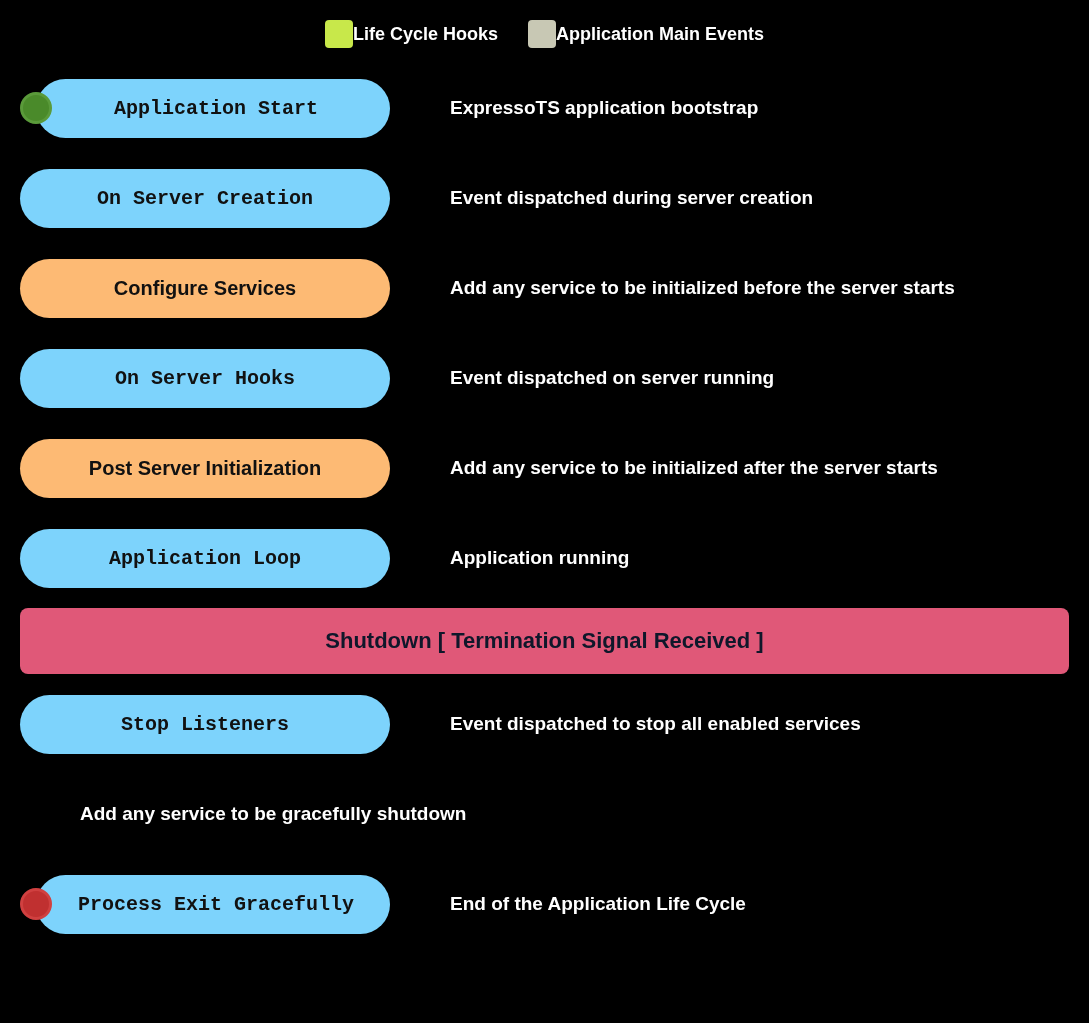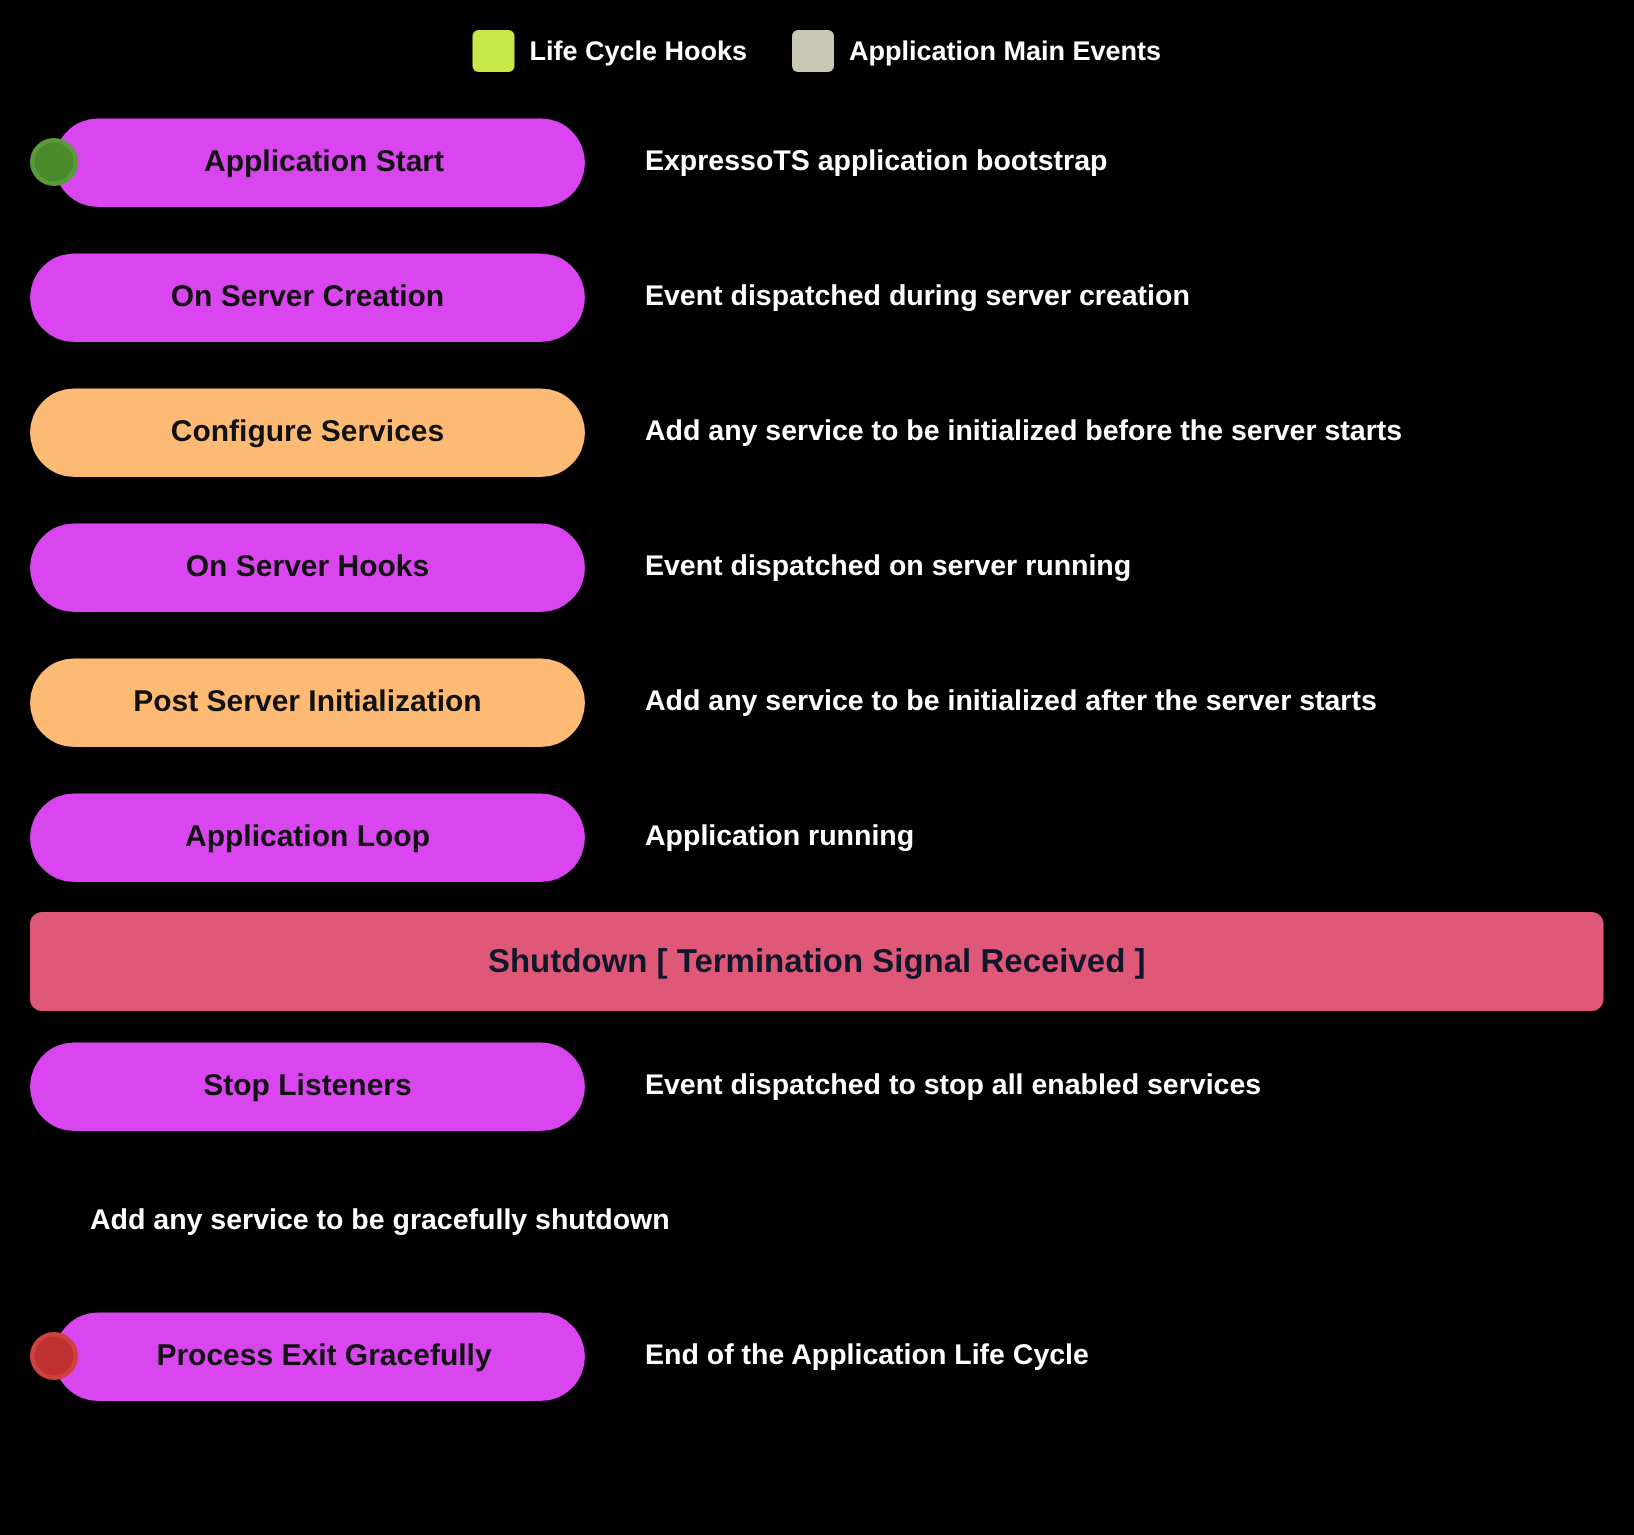--- a/index.html
+++ b/index.html
@@ -15,21 +15,20 @@
     .legend {
       display: flex;
       align-items: center;
       gap: 30px;
       justify-content: center;
       padding: 10px 0 20px 0;
     }
     .legend-item {
       display: flex;
       align-items: center;
-      gap: 10px;
     }
     .legend-box {
       width: 28px;
       height: 28px;
       border-radius: 4px;
     }
     .legend-box-green { background: #c8e84a; }
     .legend-box-gray { background: #c8c8b4; }
     .legend-label {
       font-size: 18px;
@@ -67,34 +66,35 @@
     .pill {
       flex: 1;
       padding: 18px 24px;
       border-radius: 30px;
       font-size: 20px;
       font-weight: bold;
       text-align: center;
       color: #111;
     }
     .pill-gray {
-      background: #d946ef;
+      background: #7dd3fc;
       color: #111;
+      font-family: Liberation Mono, monospace;
     }
     .pill-green {
       background: #fdba74;
       color: #111;
     }
     .pill-with-dot {
       padding-left: 30px;
     }
 
     .description {
       flex: 1;
-      padding-left: 40px;
+      padding-left: 60px;
       font-size: 19px;
       font-weight: bold;
       color: #fff;
     }
 
     .full-row {
       margin-bottom: 10px;
       margin-top: 10px;
     }
     .shutdown-bar {

